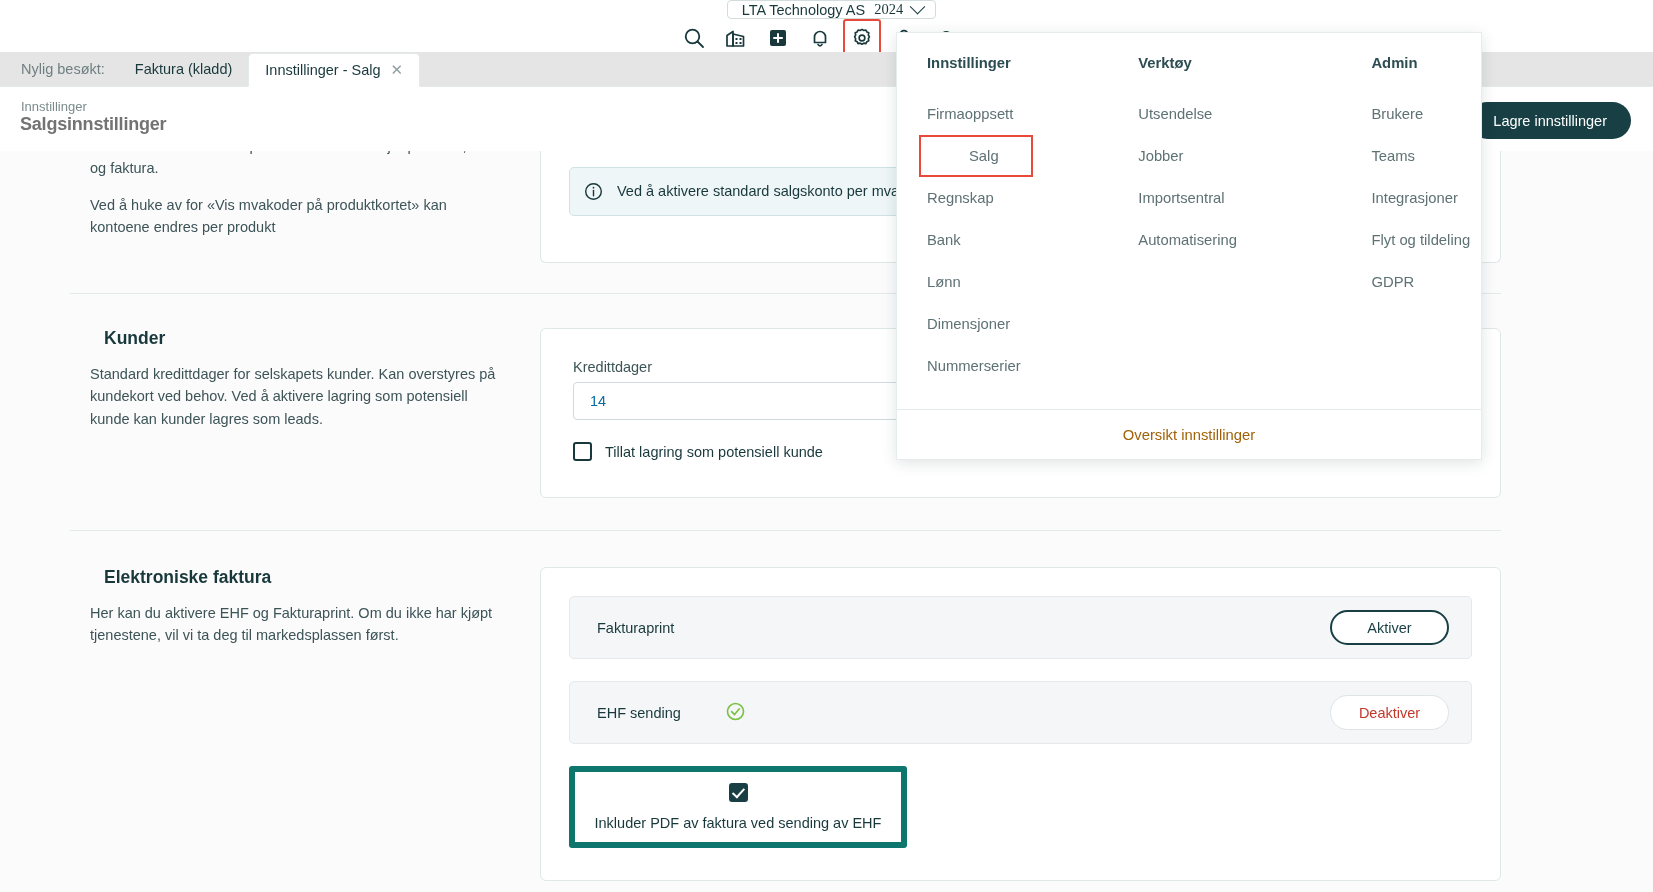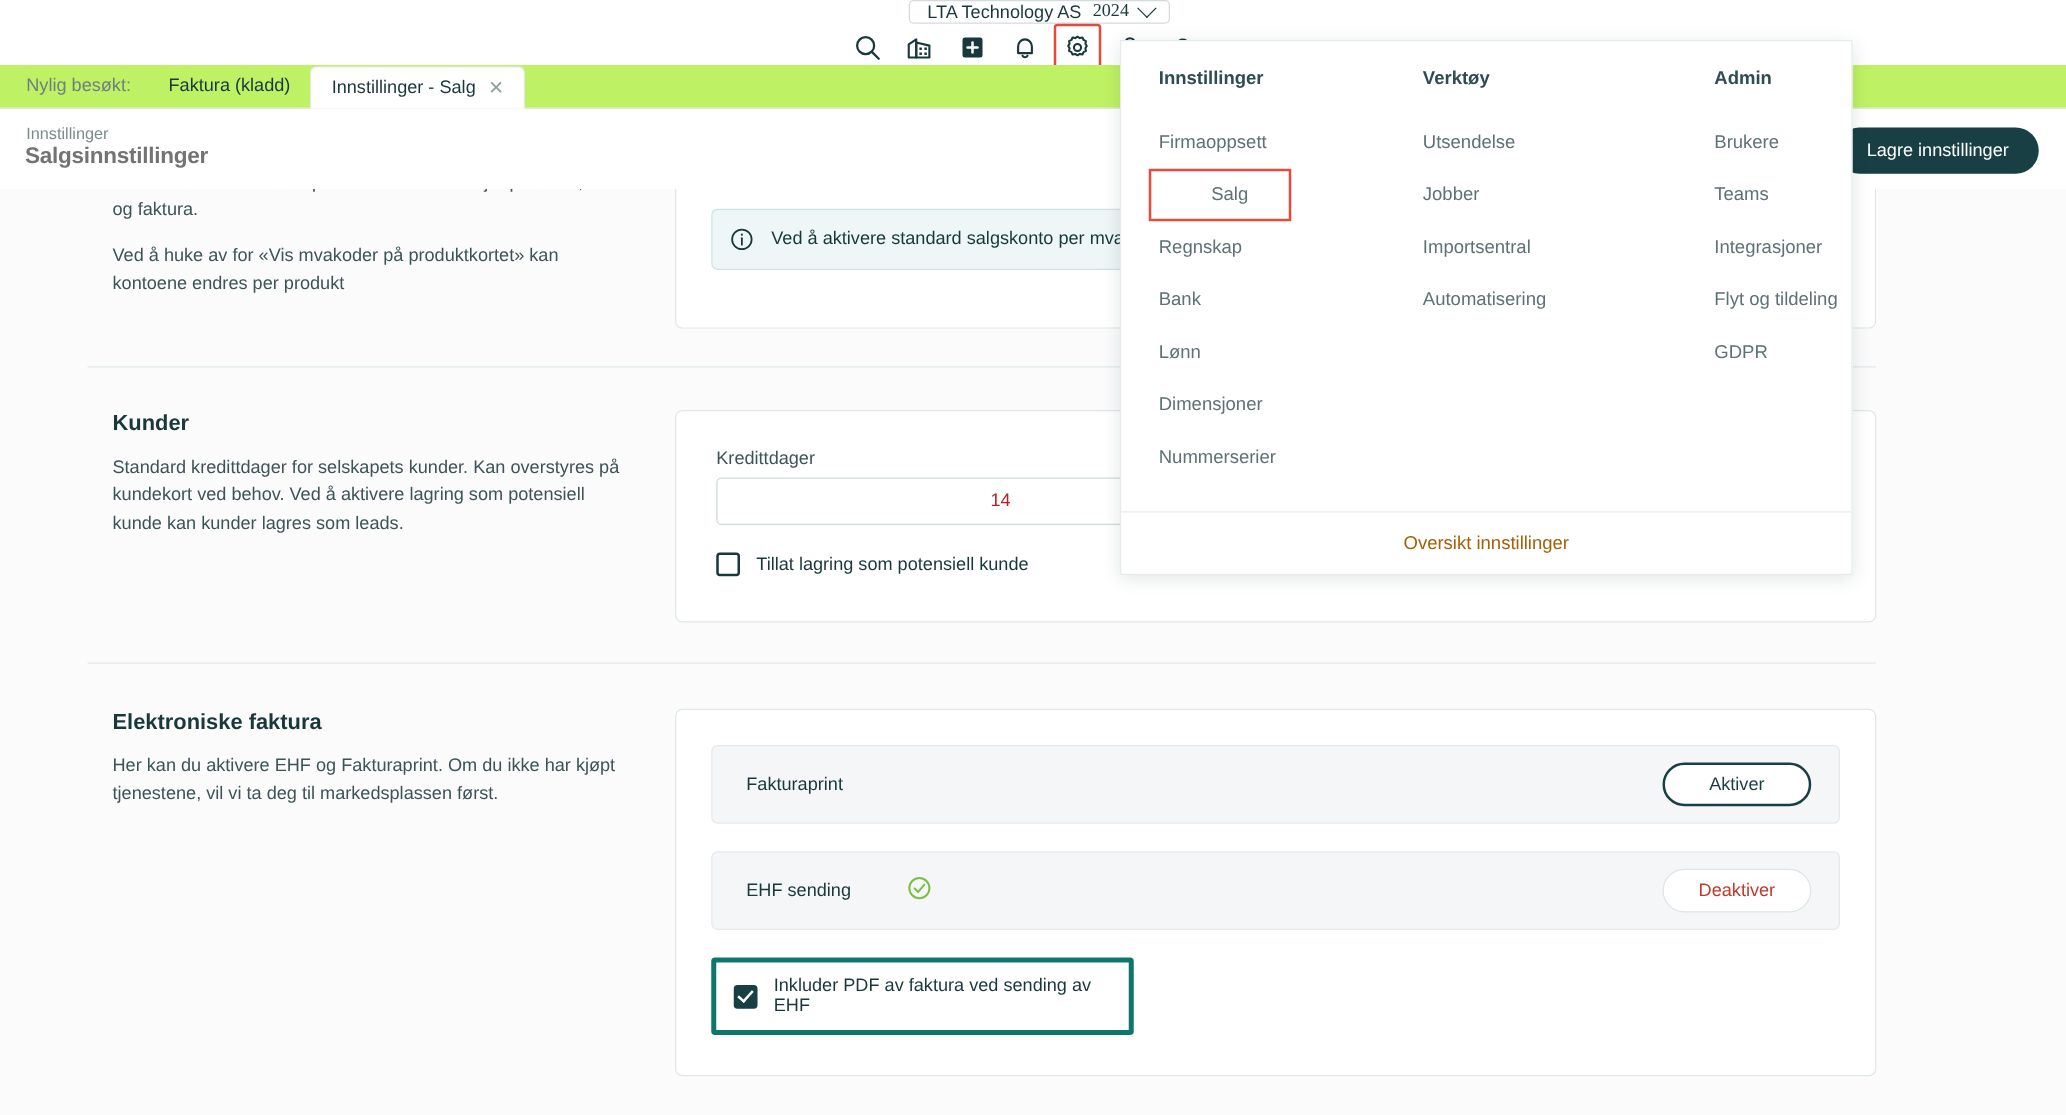--- a/index.html
+++ b/index.html
@@ -42,21 +42,21 @@
     display: flex; align-items: center; justify-content: center;
     color: #18383c; cursor: pointer; border-radius: 3px;
     position: relative;
   }
   .ticon svg { display: block; }
   .ticon.hl { border: 2px solid #e8493a; }
 
   
   .tabstrip {
     position: absolute; top: 52px; left: 0; width: 1653px; height: 35px;
-    background: #bef264;
+    background: #e5e5e5;
     border-bottom: 1px solid #e4eaea;
     display: flex; align-items: flex-end;
     font-size: 14.5px;
   }
   .recent-label { color: #6f7f81; padding: 0 14px 9px 21px; }
   .tab {
     padding: 0 16px 9px 16px; color: #18383c; cursor: pointer;
     display: flex; align-items: center; gap: 10px;
   }
   .tab.active {
@@ -87,21 +87,21 @@
   
   .content {
     position: absolute; top: 151px; left: 0; width: 1653px; height: 741px;
     background: #fbfbfc; overflow: hidden;
   }
   .inner { position: relative; width: 1581px; }
   .row { display: flex; padding: 0 0 0 0; }
   .leftcol { width: 540px; padding-left: 90px; padding-right: 30px; }
   .rightcol { flex: 1; padding-right: 80px; }
 
-  .sect-title { font-size: 17.5px; color: #18383c; font-weight: 600; margin-bottom: 14px; }
+  .sect-title { font-size: 17.5px; color: #18383c; font-weight: 600; margin-bottom: 14px; margin-left: 14px; }
   .sect-desc { font-size: 14.5px; color: #3d5457; line-height: 1.55; }
   .sect-desc p + p { margin-top: 14px; }
 
   .card {
     background: #ffffff;
     border: 1px solid #dfe8e8;
     border-radius: 6px;
   }
 
   .infobox {
@@ -112,22 +112,22 @@
     display: flex; gap: 14px;
     font-size: 14.5px; color: #18383c; line-height: 1.45;
     max-width: 812px;
   }
   .infobox svg { flex: none; margin-top: 1px; }
 
   .fieldlabel { font-size: 14.5px; color: #3d5457; margin-bottom: 7px; }
   .textinput {
     width: 455px; height: 38px;
     border: 1px solid #cfdbdc; border-radius: 4px;
-    background: #fff; font-size: 14.5px; color: #b91c1c;
-    padding: 0 28px; font-family: "Liberation Sans", sans-serif; text-align: center;
+    background: #fff; font-size: 14.5px; color: #0369a1;
+    padding: 0 16px; font-family: "Liberation Sans", sans-serif;
   }
 
   .cbrow { display: flex; align-items: center; gap: 13px; font-size: 14.5px; color: #18383c; cursor: pointer; }
   .cbox {
     width: 19px; height: 19px; border: 2px solid #18383c;
     border-radius: 3px; background: #fff; flex: none;
     display:flex; align-items:center; justify-content:center;
   }
   .cbox.on { background: #173f44; border-color: #173f44; }
   .cbox.on:after {
@@ -151,21 +151,21 @@
   .pillbtn {
     margin-left: auto;
     height: 35px; min-width: 119px;
     border-radius: 18px; background: #ffffff;
     display: flex; align-items: center; justify-content: center;
     font-size: 14.5px; cursor: pointer;
   }
   .pillbtn.dark { border: 2px solid #173f44; color: #173f44; }
   .pillbtn.light { border: 1px solid #dde5e6; color: #c0392b; }
 
-  .hlbox { border: 4px solid #0f766e; }
+  .hlbox { border: 6px solid #0f766e; flex-direction: column; }
 
   
   .menu {
     position: absolute; top: 32px; left: 896px;
     width: 586px; height: 428px;
     background: #ffffff;
     border: 1px solid #e6eced;
     box-shadow: 0 3px 14px rgba(20,45,50,.13);
     z-index: 50;
   }

